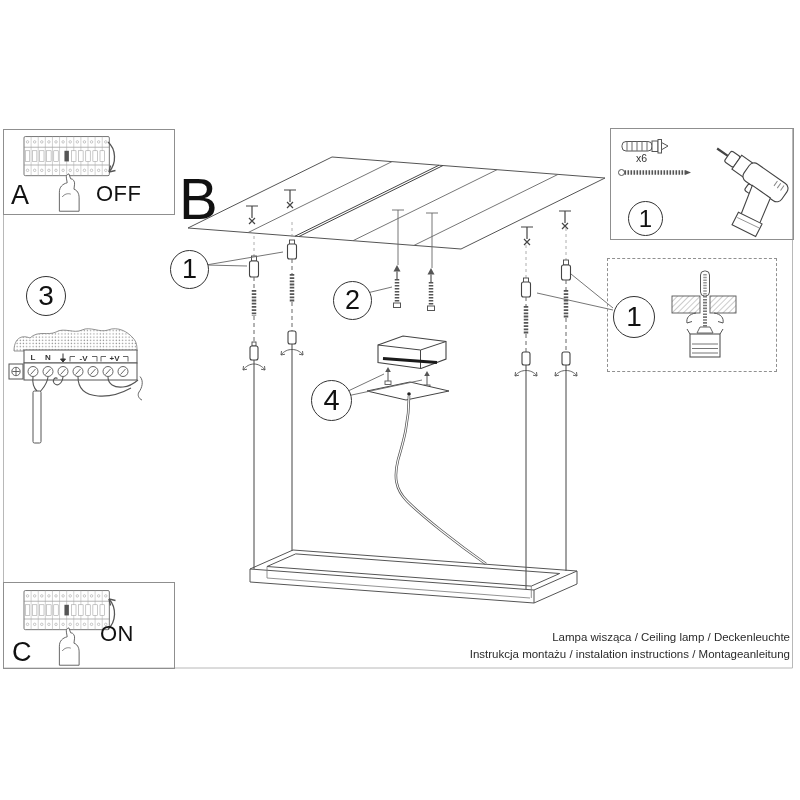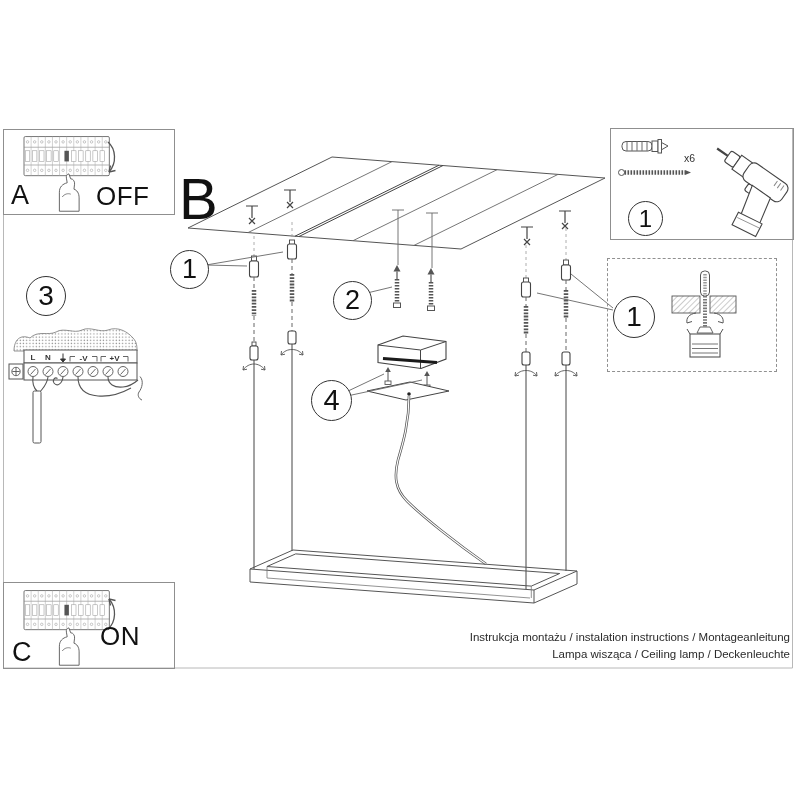--- a/index.html
+++ b/index.html
@@ -6,22 +6,22 @@
   .page{position:relative;width:800px;height:800px;background:#fff;overflow:hidden;
         font-family:"Liberation Sans",sans-serif;color:#222;}
   .page svg.main{position:absolute;left:0;top:0;z-index:1;}
   .box{position:absolute;border:1px solid #8f8f8f;background:transparent;z-index:2;}
   .dashed{position:absolute;border:1.5px dashed #909090;background:transparent;z-index:2;}
   .circle{position:absolute;border:1.5px solid #333;border-radius:50%;background:#fff;
           display:flex;align-items:center;justify-content:center;color:#111;z-index:3;
           font-family:"Liberation Sans",sans-serif;}
   .biglabel{position:absolute;z-index:3;color:#111;font-weight:400;line-height:1;}
   .corner-label{position:absolute;z-index:3;color:#111;font-size:27px;line-height:1;}
-  .switch-word{position:absolute;z-index:3;color:#111;font-size:26px;letter-spacing:.5px;line-height:1;}
-  .x6{position:absolute;z-index:3;color:#333;font-size:10.5px;line-height:1;margin-left:48px;}
+  .switch-word{position:absolute;z-index:3;color:#111;font-size:22px;letter-spacing:.5px;line-height:1;}
+  .x6{position:absolute;z-index:3;color:#333;font-size:10.5px;line-height:1;}
   .footer{position:absolute;left:400px;top:629px;width:390px;text-align:right;z-index:3;
           font-size:11.5px;line-height:17px;color:#2a2a2a;}
   .boxsvg{position:absolute;left:0;top:0;}
 </style>
 </head>
 <body>
 
 <div class="page">
 
   <svg class="main" width="800" height="800" viewBox="0 0 800 800">
@@ -344,17 +344,17 @@
   <div class="biglabel" style="left:179px;top:170px;font-size:58px;">B</div>
 
   <div class="circle" style="left:170px;top:250px;width:37px;height:37px;font-size:27px;">1</div>
   <div class="circle" style="left:333px;top:281px;width:37px;height:37px;font-size:27px;">2</div>
   <div class="circle" style="left:26px;top:276px;width:38px;height:38px;font-size:28px;">3</div>
   <div class="circle" style="left:311px;top:380px;width:39px;height:39px;font-size:29px;">4</div>
   <div class="circle" style="left:628px;top:201px;width:33px;height:33px;font-size:24px;">1</div>
   <div class="circle" style="left:613px;top:296px;width:40px;height:40px;font-size:28px;">1</div>
 
   <div class="footer">
+    <div>Lampa wisząca / Ceiling lamp / Deckenleuchte</div>
     <div>Instrukcja montażu / instalation instructions / Montageanleitung</div>
-    <div>Lampa wisząca / Ceiling lamp / Deckenleuchte</div>
   </div>
 
 </div>
 
 </body></html>

